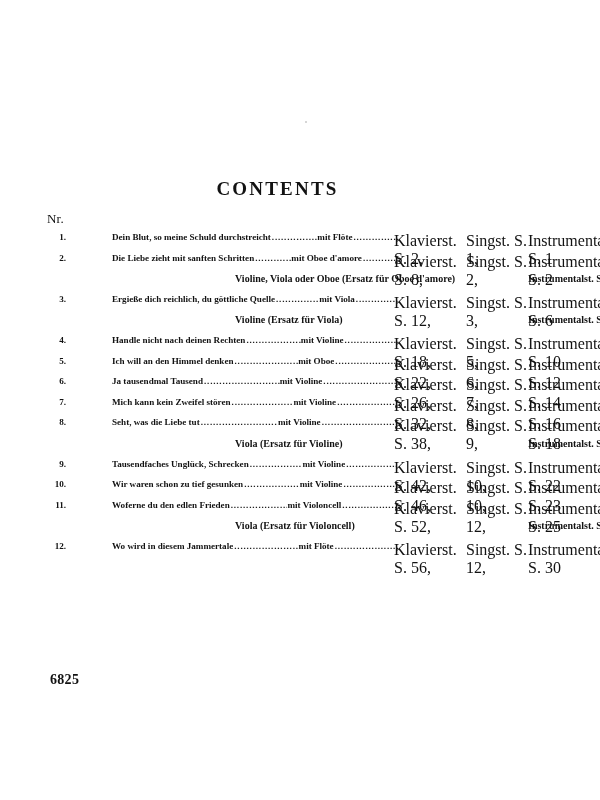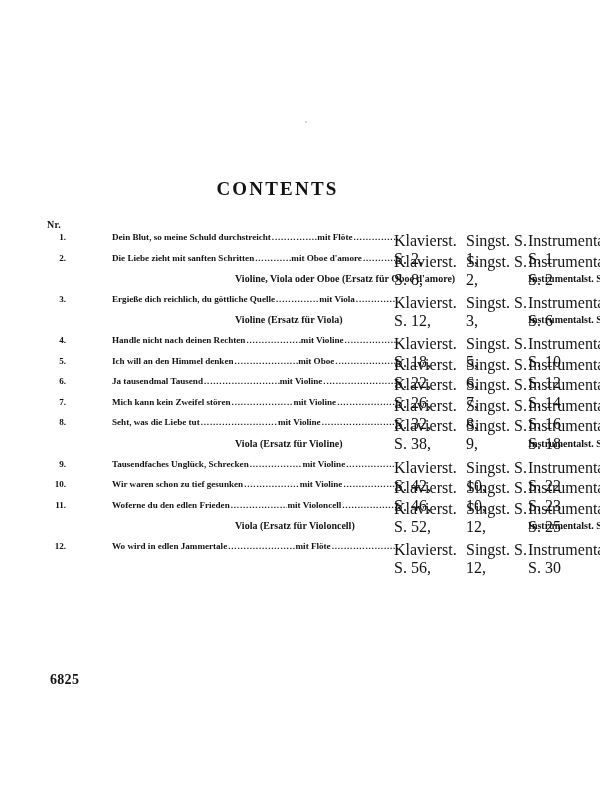--- a/index.html
+++ b/index.html
@@ -25,24 +25,24 @@
     left: 0;
     width: 555px;
     text-align: center;
     font-family: "Liberation Serif", serif;
     font-weight: bold;
     font-size: 19px;
     letter-spacing: 2.2px;
   }
   .nr-label {
     position: absolute;
-    top: 219px;
+    top: 211px;
     left: 47px;
-    font-size: 10px;
-    font-weight: bold;
+    font-size: 13px;
+    font-weight: normal;
     letter-spacing: 0.2px;
   }
   .list {
     position: absolute;
     top: 232px;
     left: 47px;
     width: 512px;
   }
   .num {
     width: 19px;
@@ -286,21 +286,21 @@
         <span class="col-sing">Singst. S. 12,</span>
         <span class="col-inst">Instrumentalst. S. 25</span>
       </div>
       <div class="subrow">
         <span class="sub-text">Viola (Ersatz für Violoncell)</span>
         <span class="sub-inst">Instrumentalst. S. 28</span>
       </div>
       <div class="rowwrap">
         <div class="left-part">
           <span class="num">12.</span>
-          <span class="incipit">Wo wird in edlen Jammertale</span>
+          <span class="incipit">Wo wird in diesem Jammertale</span>
           <span class="dots">...............................................</span>
           <span class="instrument">mit Flöte</span>
           <span class="dots">...............................................</span>
         </div>
         <span class="col-klav">Klavierst. S. 56,</span>
         <span class="col-sing">Singst. S. 12,</span>
         <span class="col-inst">Instrumentalst. S. 30</span>
       </div>
     </div>
 

